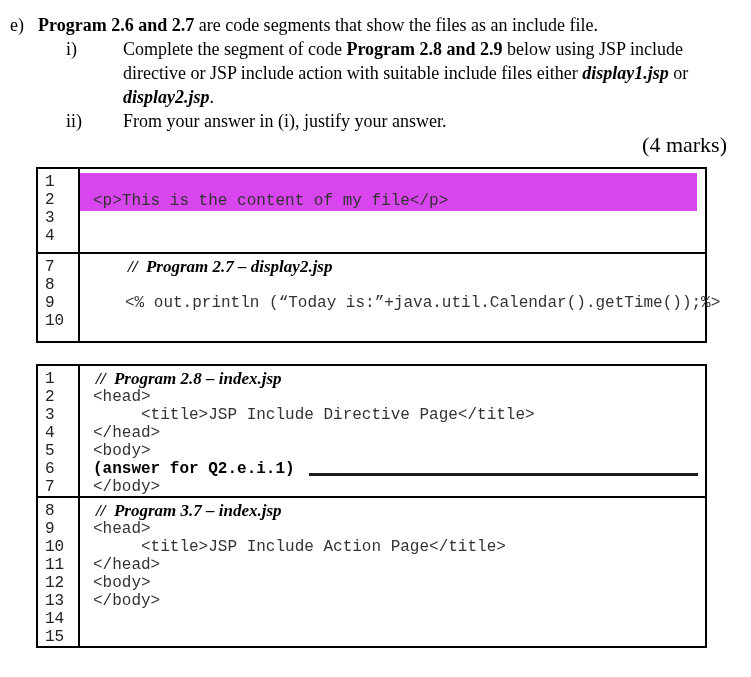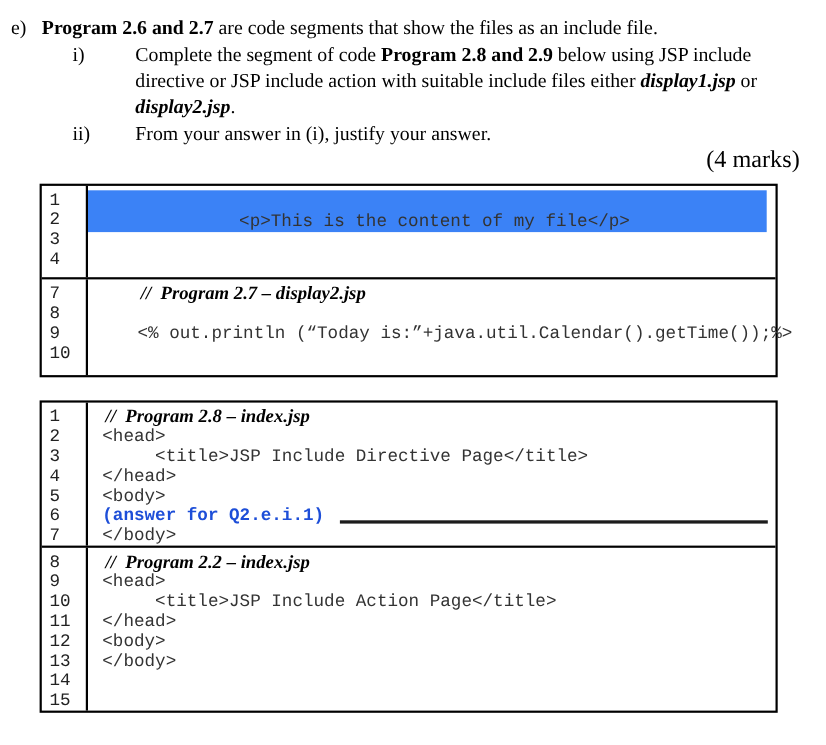--- a/index.html
+++ b/index.html
@@ -43,23 +43,23 @@
     font-weight: bold; font-style: italic;
     font-size: 17px; line-height: 18px; color: #000;
     padding-left: 16px; white-space: pre;
   }
   .code-line {
     font-family: "Liberation Mono", "DejaVu Sans Mono", monospace;
     font-size: 16px; line-height: 18px; color: #333;
     padding-left: 13px; white-space: pre;
   }
   .blank-line { height: 18px; }
-  .hl-block { background: #3b82f6; margin-right: 8px; padding: 1px 0; text-align: center; }
+  .hl-block { background: #d946ef; margin-right: 8px; padding: 1px 0; }
   .answer-line { display: flex; align-items: flex-end; }
-  .answer-label { font-weight: bold; color: #1d4ed8; white-space: pre; font-family: Liberation Mono, monospace; }
+  .answer-label { font-weight: bold; color: #000000; white-space: pre; font-family: Liberation Mono, monospace; }
   .answer-blank {
     flex: 1; height: 15px; margin: 0 7px 2px 14px;
     border-bottom: 3px solid #1c1c1c;
   }
 </style>
 </head>
 <body>
 
 <div class="question">
   <div class="q-line-e">
@@ -128,21 +128,21 @@
   <div class="segment seg-t2-b">
     <div class="num-col">8
 9
 10
 11
 12
 13
 14
 15</div>
     <div class="code-col">
-      <div class="code-title">//  Program 2.2 – index.jsp</div>
+      <div class="code-title">//  Program 3.7 – index.jsp</div>
       <div class="code-line">&lt;head&gt;</div>
       <div class="code-line">     &lt;title&gt;JSP Include Action Page&lt;/title&gt;</div>
       <div class="code-line">&lt;/head&gt;</div>
       <div class="code-line">&lt;body&gt;</div>
       <div class="code-line">&lt;/body&gt;</div>
       <div class="blank-line"></div>
     </div>
   </div>
 </div>
 

